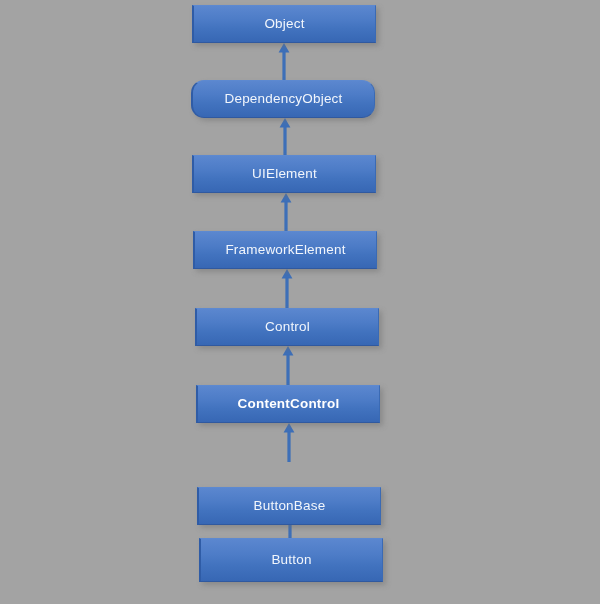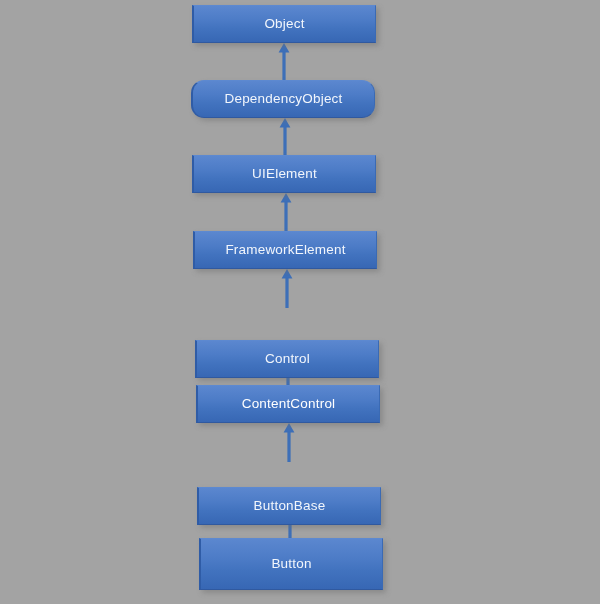--- a/index.html
+++ b/index.html
@@ -46,21 +46,21 @@
   }
 
   .node .node-label {
     display: block;
     text-align: center;
     line-height: 1;
     color: #f2f6fc;
   }
 
   .node.is-bold .node-label {
-    font-weight: normal;
+    font-weight: bold;
     color: #ffffff;
   }
 
   .connector {
     position: absolute;
     width: 14px;
     overflow: visible;
   }
   .connector svg {
     display: block;
@@ -118,25 +118,25 @@
     </div>
     <div class="node" style="left: 191px; top: 80px; width: 184px; height: 38px; border-radius: 13px;">
       <span class="node-label">DependencyObject</span>
     </div>
     <div class="node" style="left: 193px; top: 231px; width: 184px; height: 38px;">
       <span class="node-label">FrameworkElement</span>
     </div>
     <div class="node" style="left: 192px; top: 155px; width: 184px; height: 38px;">
       <span class="node-label">UIElement</span>
     </div>
-    <div class="node" style="left: 195px; top: 308px; width: 184px; height: 38px; margin-top: 32px;">
+    <div class="node" style="left: 195px; top: 308px; width: 184px; height: 38px;">
       <span class="node-label">Control</span>
     </div>
     <div class="node is-bold" style="left: 196px; top: 385px; width: 184px; height: 38px;">
       <span class="node-label">ContentControl</span>
     </div>
     <div class="node" style="left: 197px; top: 487px; width: 184px; height: 38px;">
       <span class="node-label">ButtonBase</span>
     </div>
-    <div class="node" style="left: 199px; top: 538px; width: 184px; height: 52px;">
+    <div class="node" style="left: 199px; top: 538px; width: 184px; height: 44px;">
       <span class="node-label">Button</span>
     </div>
   </div>
 
 </body></html>

